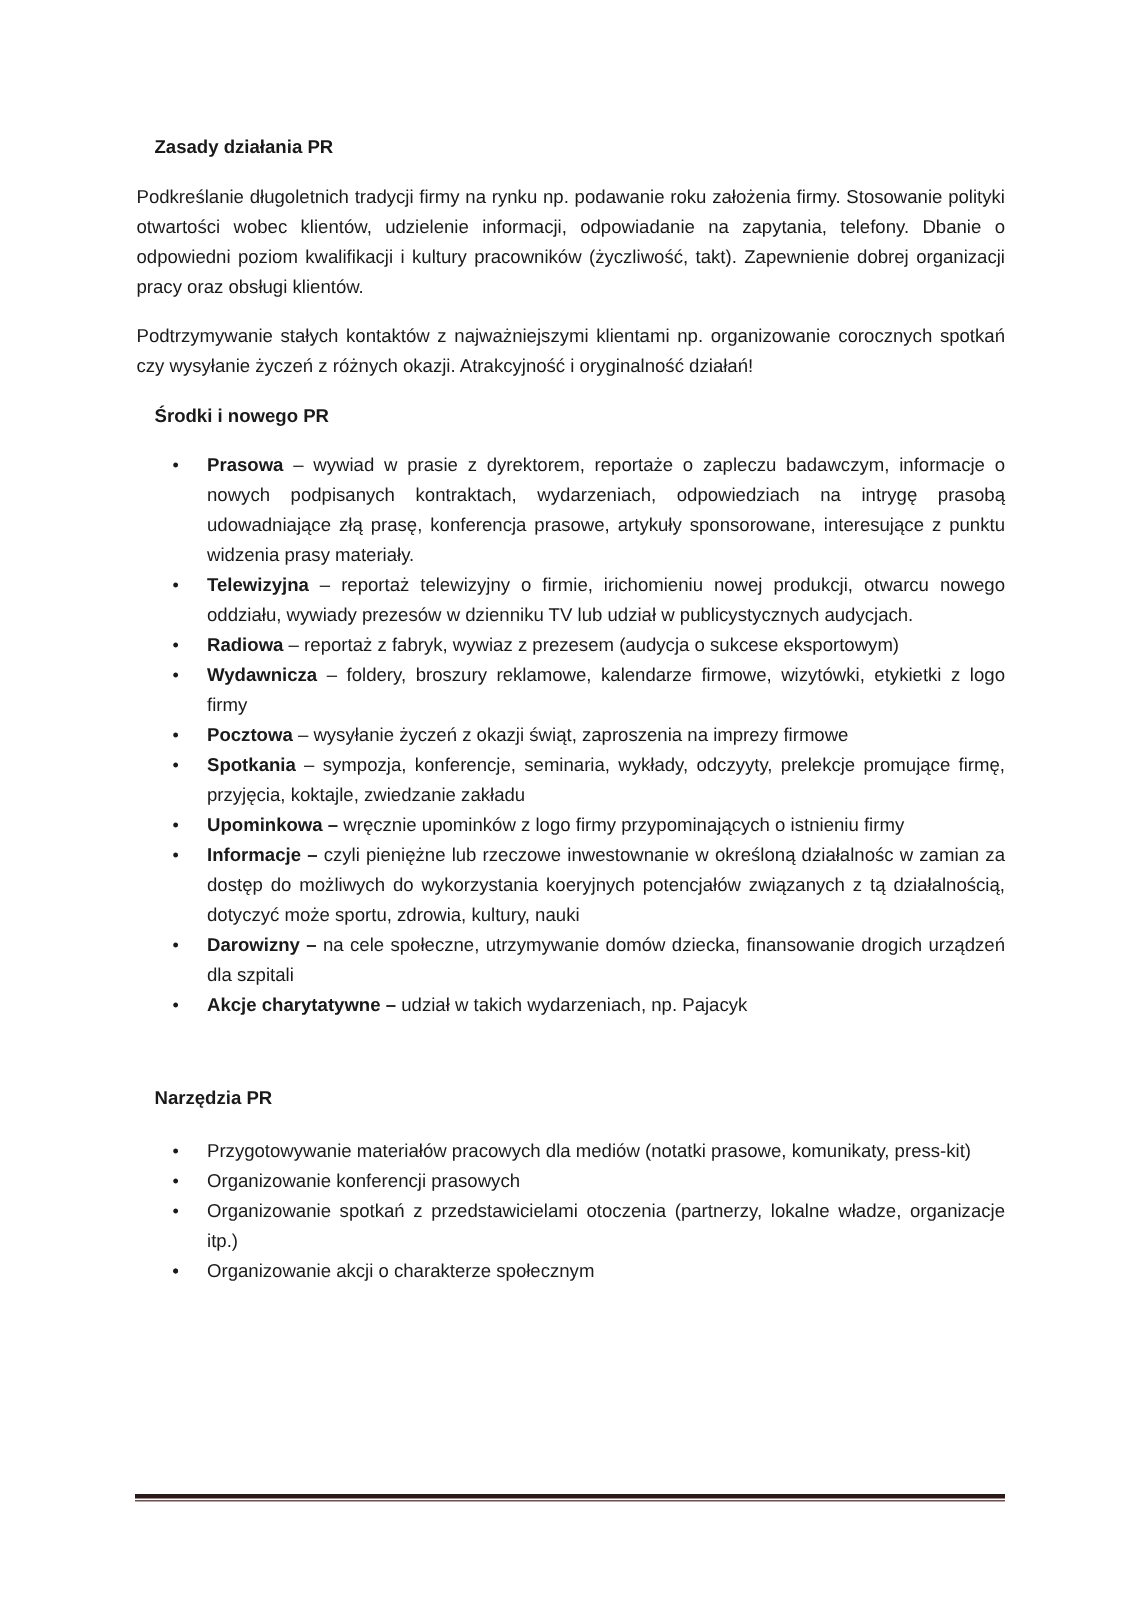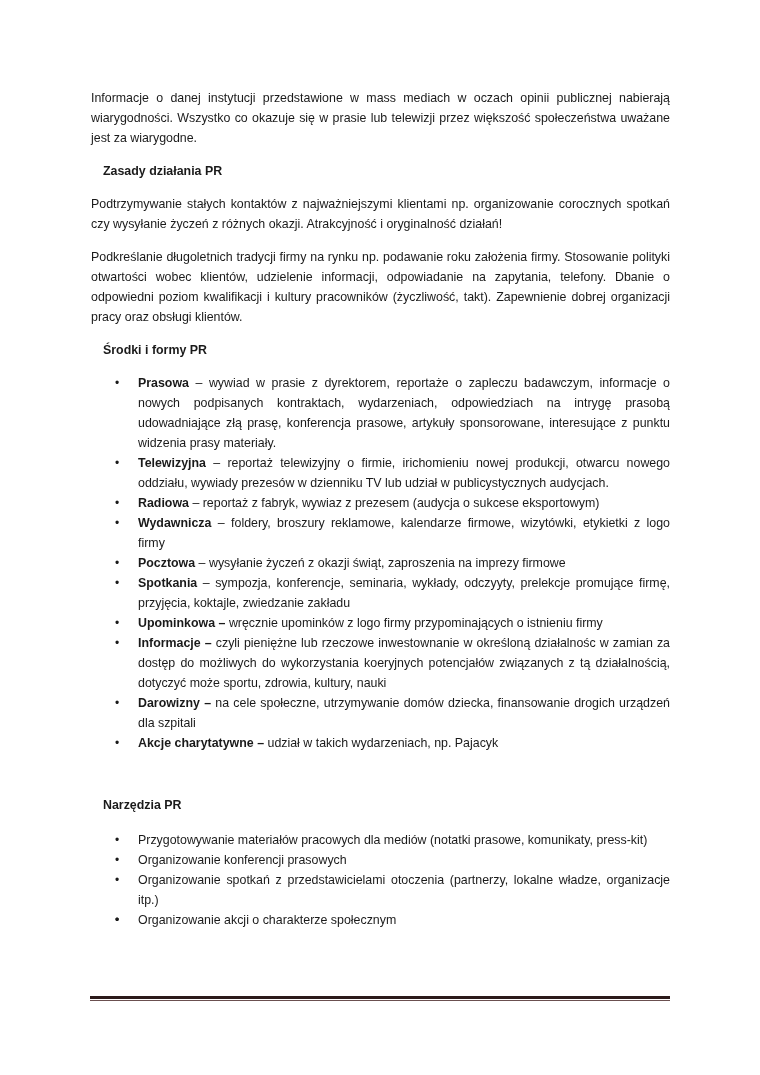--- a/index.html
+++ b/index.html
@@ -14,27 +14,26 @@
   .tools-h { margin-top:42px; margin-bottom:15px; }
   .footer { position:absolute; left:90px; top:996px; width:580px; }
   .footer .rule1 { height:3px; background:#2b1a1a; }
   .footer .rule2 { height:1px; background:#6b5050; margin-top:1px; }
   .footer .row { display:flex; justify-content:space-between; font-family:"Liberation Serif", serif; font-size:13.5px; margin-top:3px; color:#222; }
 </style>
 </head>
 <body>
 
 <div class="page">
-  <p>Informacje o danej instytucji przedstawione w mass mediach w oczach opinii publicznej nabierają wiarygodności. Wszystko co okazuje się w prasie lub telewizji przez większość społeczeństwa uważane jest za wiarygodne.</p>
 
   <h3>Zasady działania PR</h3>
+  <p>Podkreślanie długoletnich tradycji firmy na rynku np. podawanie roku założenia firmy. Stosowanie polityki otwartości wobec klientów, udzielenie informacji, odpowiadanie na zapytania, telefony. Dbanie o odpowiedni poziom kwalifikacji i kultury pracowników (życzliwość, takt). Zapewnienie dobrej organizacji pracy oraz obsługi klientów.</p>
   <p>Podtrzymywanie stałych kontaktów z najważniejszymi klientami np. organizowanie corocznych spotkań czy wysyłanie życzeń z różnych okazji. Atrakcyjność i oryginalność działań!</p>
-  <p>Podkreślanie długoletnich tradycji firmy na rynku np. podawanie roku założenia firmy. Stosowanie polityki otwartości wobec klientów, udzielenie informacji, odpowiadanie na zapytania, telefony. Dbanie o odpowiedni poziom kwalifikacji i kultury pracowników (życzliwość, takt). Zapewnienie dobrej organizacji pracy oraz obsługi klientów.</p>
 
-  <h3>Środki i formy PR</h3>
+  <h3>Środki i nowego PR</h3>
   <ul>
     <li><span class="bullet">•</span><b>Prasowa</b><span> – </span><span>wywiad w prasie z dyrektorem, reportaże o zapleczu badawczym, informacje o nowych podpisanych kontraktach, wydarzeniach, odpowiedziach na intrygę prasobą udowadniające złą prasę, konferencja prasowe, artykuły sponsorowane, interesujące z punktu widzenia prasy materiały.</span></li>
     <li><span class="bullet">•</span><b>Telewizyjna</b><span> – </span><span>reportaż telewizyjny o firmie, irichomieniu nowej produkcji, otwarcu nowego oddziału, wywiady prezesów w dzienniku TV lub udział w publicystycznych audycjach.</span></li>
     <li><span class="bullet">•</span><b>Radiowa</b><span> – </span><span>reportaż z fabryk, wywiaz z prezesem (audycja o sukcese eksportowym)</span></li>
     <li><span class="bullet">•</span><b>Wydawnicza</b><span> – </span><span>foldery, broszury reklamowe, kalendarze firmowe, wizytówki, etykietki z logo firmy</span></li>
     <li><span class="bullet">•</span><b>Pocztowa</b><span> – </span><span>wysyłanie życzeń z okazji świąt, zaproszenia na imprezy firmowe</span></li>
     <li><span class="bullet">•</span><b>Spotkania</b><span> – </span><span>sympozja, konferencje, seminaria, wykłady, odczyyty, prelekcje promujące firmę, przyjęcia, koktajle, zwiedzanie zakładu</span></li>
     <li><span class="bullet">•</span><b>Upominkowa –</b><span> </span><span>wręcznie upominków z logo firmy przypominających o istnieniu firmy</span></li>
     <li><span class="bullet">•</span><b>Informacje –</b><span> </span><span>czyli pieniężne lub rzeczowe inwestownanie w określoną działalnośc w zamian za dostęp do możliwych do wykorzystania koeryjnych potencjałów związanych z tą działalnością, dotyczyć może sportu, zdrowia, kultury, nauki</span></li>
     <li><span class="bullet">•</span><b>Darowizny –</b><span> </span><span>na cele społeczne, utrzymywanie domów dziecka, finansowanie drogich urządzeń dla szpitali</span></li>

